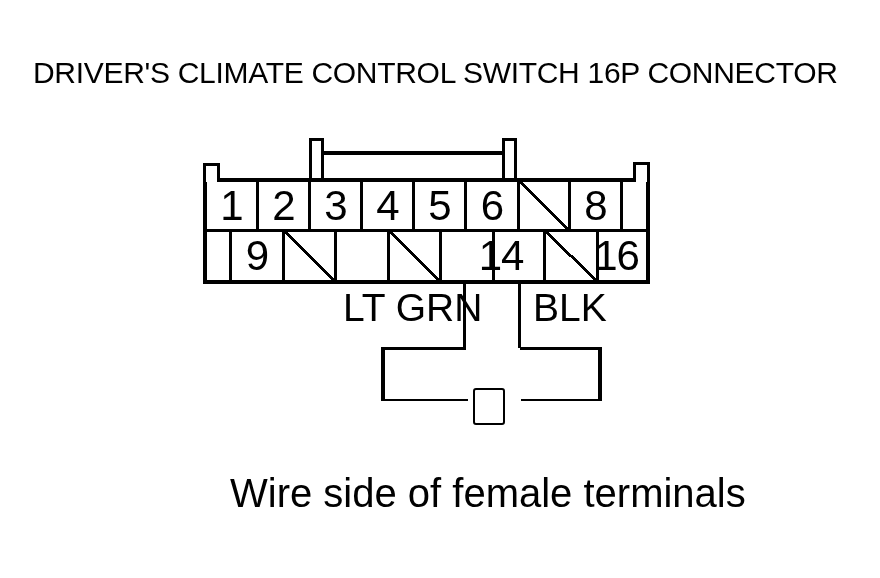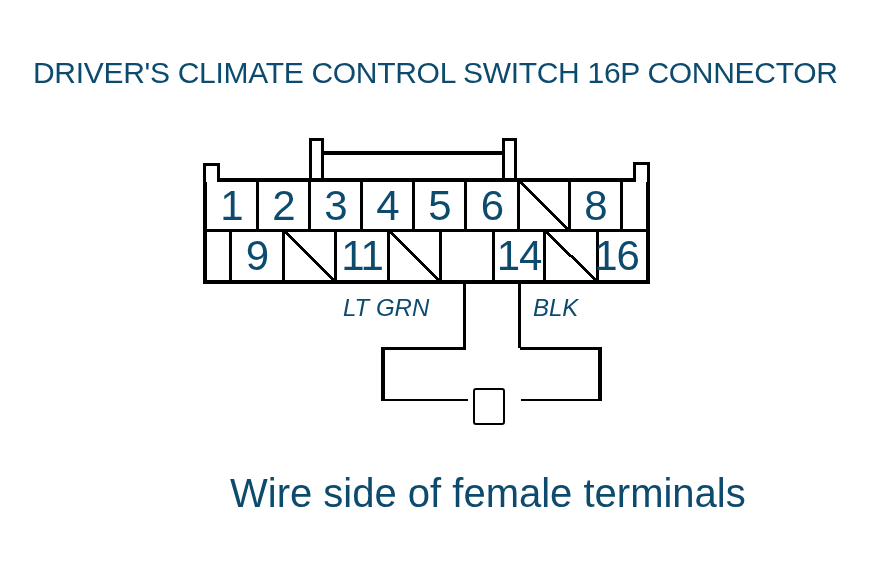--- a/index.html
+++ b/index.html
@@ -1,17 +1,17 @@
 <!DOCTYPE html>
 <html><head>
 <meta charset="utf-8">
 <style>
   html,body{margin:0;padding:0;background:#fff;}
   .page{position:relative;width:880px;height:578px;background:#ffffff;overflow:hidden;
-        font-family:"Liberation Sans", sans-serif;color:#0c4a6e;}
+        font-family:"Liberation Sans", sans-serif;color:#000000;}
   .abs{position:absolute;}
   .title{left:33px;top:58px;font-size:30px;letter-spacing:-0.3px;line-height:30px;white-space:nowrap;}
   .caption{left:230px;top:478px;font-size:40px;line-height:30px;white-space:nowrap;}
 
   
   .body-outline{left:203px;top:178px;width:447px;height:106px;border:4px solid #000;
                 box-sizing:border-box;background:transparent;z-index:2;}
   .notch{border:3px solid #000;border-bottom:none;background:#fff;box-sizing:border-box;z-index:3;}
   .post{border:3px solid #000;border-bottom:none;background:#fff;box-sizing:border-box;z-index:1;}
   .latch-bar{background:#000;z-index:0;}
@@ -22,21 +22,21 @@
   .cell{display:flex;align-items:center;justify-content:center;z-index:4;
         font-size:42px;letter-spacing:-1px;line-height:1;}
   .cell-top{top:182px;height:47px;}
   .cell-bottom{top:232px;height:48px;}
   .blocked{background:linear-gradient(to top right,
             transparent calc(50% - 1.4px), #000 calc(50% - 1.4px),
             #000 calc(50% + 1.4px), transparent calc(50% + 1.4px));}
 
   
   .wire{width:3px;background:#000;z-index:1;}
-  .wire-label{font-size:24px;line-height:31px;white-space:nowrap;font-style:italic;}
+  .wire-label{font-size:39px;line-height:31px;white-space:nowrap;}
   .bline{background:#000;z-index:1;}
   .terminal-box{border:2px solid #000;border-radius:3px;background:#fff;box-sizing:border-box;z-index:2;}
 </style>
 </head>
 <body>
 
 <div class="page">
 
   <div class="abs title">DRIVER'S CLIMATE CONTROL SWITCH 16P CONNECTOR</div>
 
@@ -91,25 +91,22 @@
   <div class="abs cell cell-top" style="left:571px;width:49px;">
       <span>8</span>
     </div>
   <div class="abs cell cell-top" style="left:623px;width:23px;"></div>
 
   <div class="abs cell cell-bottom" style="left:207px;width:22px;"></div>
   <div class="abs cell cell-bottom" style="left:232px;width:50px;">
       <span>9</span>
     </div>
   <div class="abs cell cell-bottom blocked" style="left:285px;width:49px;"></div>
-  <div class="abs cell cell-bottom" style="left:337px;width:50px;">
-      <span>11</span>
-    </div>
   <div class="abs cell cell-bottom blocked" style="left:390px;width:49px;"></div>
-  <div class="abs cell cell-bottom" style="left:495px;width:48px;align-items:center;">
+  <div class="abs cell cell-bottom" style="left:477px;width:48px;align-items:center;">
       <span>14</span>
     </div>
   <div class="abs cell cell-bottom blocked" style="left:546px;width:50px;"></div>
   <div class="abs cell cell-bottom" style="left:599px;width:35px;">
       <span>16</span>
     </div>
 
   <div class="abs wire" style="left:463px;top:283px;height:65px;"></div>
   <div class="abs wire" style="left:518px;top:283px;height:65px;"></div>
   <div class="abs wire-label" style="left:343px;top:292px;">LT GRN</div>

